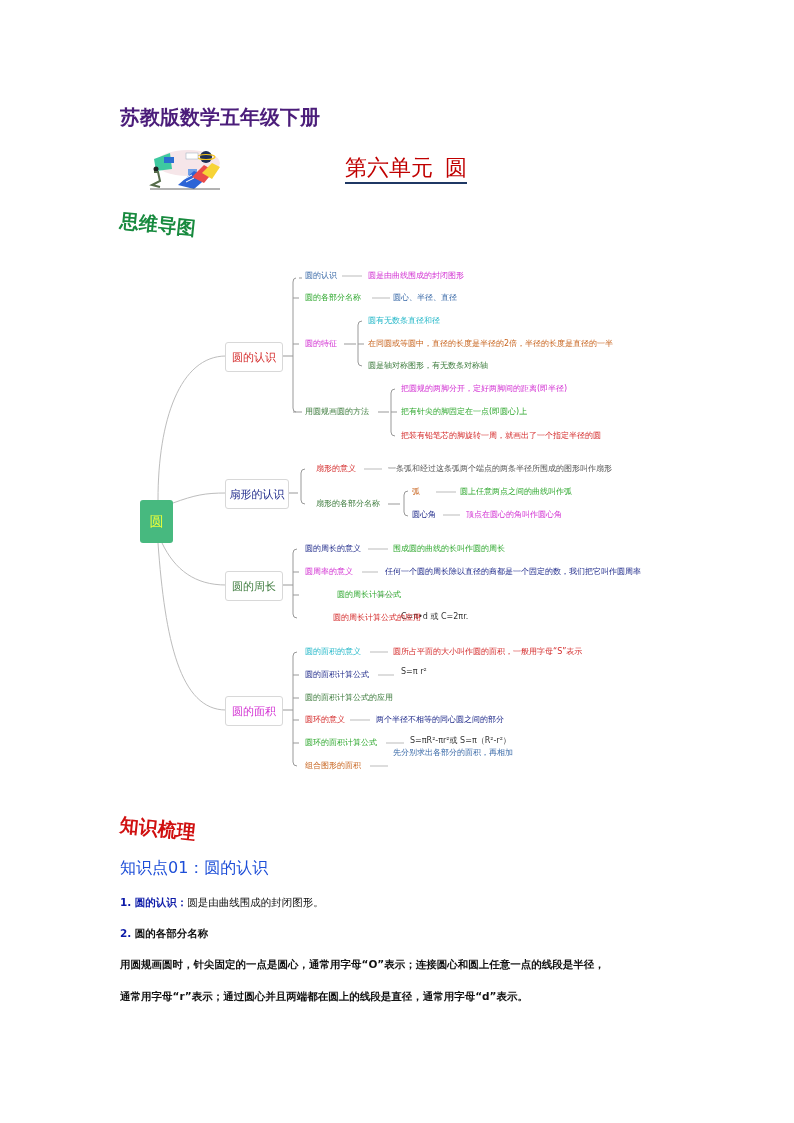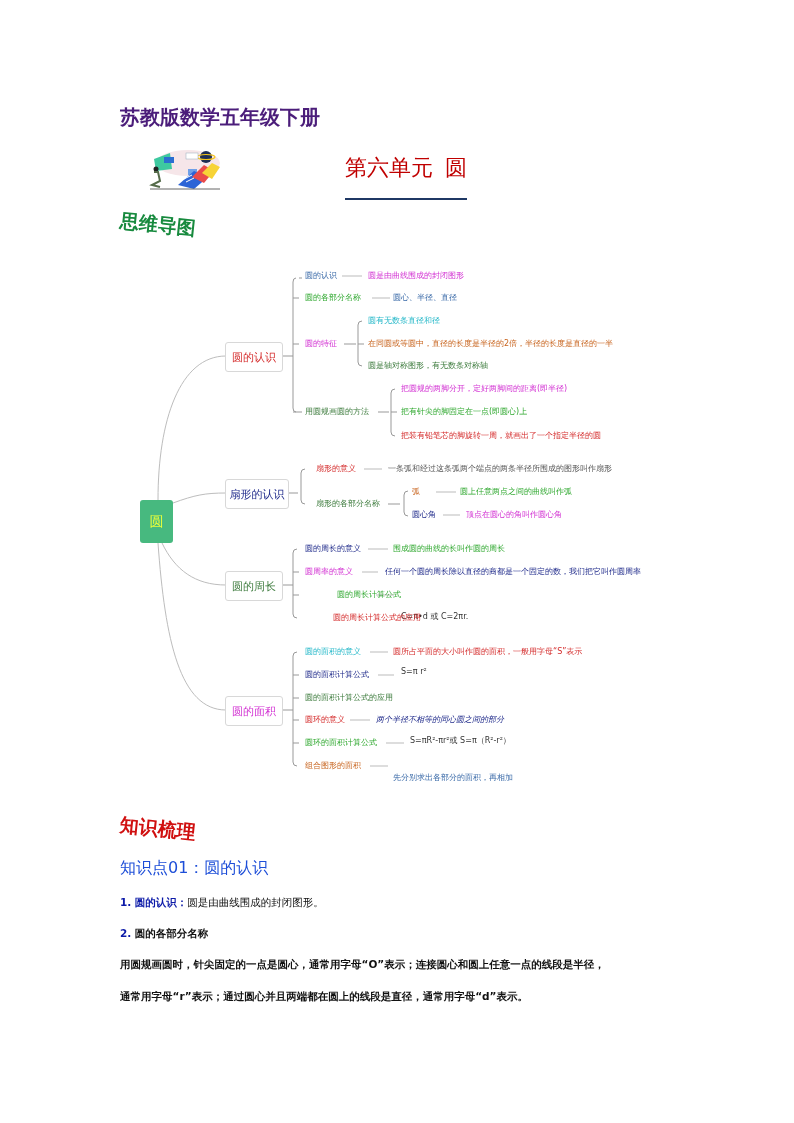--- a/index.html
+++ b/index.html
@@ -1,19 +1,19 @@
 <!DOCTYPE html>
 <html><head>
 <meta charset="utf-8">
 <style>
   html,body{margin:0;padding:0;background:#fff;}
   body{width:794px;height:1123px;position:relative;overflow:hidden;font-family:"DejaVu Sans","Liberation Sans",sans-serif;}
   .abs{position:absolute;white-space:nowrap;}
   .doc-title{left:120px;top:104px;font-size:20px;font-weight:bold;color:#4b1d7a;font-family:"DejaVu Serif","Liberation Serif",serif;letter-spacing:0px;}
-  .unit-title{left:345px;top:154px;font-size:22px;color:#c00000;font-family:"DejaVu Serif","Liberation Serif",serif;border-bottom:2px solid #1f3864;padding-bottom:16px;line-height:28px;}
+  .unit-title{left:345px;top:154px;font-size:22px;color:#c00000;font-family:"DejaVu Serif","Liberation Serif",serif;border-bottom:2px solid #1f3864;padding-bottom:0px;line-height:28px;}
   .unit-title .gap{display:inline-block;width:12px;}
   .illus{left:148px;top:147px;width:76px;height:44px;}
   .section-h{font-size:19px;font-weight:bold;font-family:"DejaVu Serif","Liberation Serif",serif;transform:rotate(6deg);transform-origin:left center;}
   .mm-h{left:120px;top:208px;color:#178a3e;}
   .ks-h{left:120px;top:812px;color:#d01010;}
   svg.mm{position:absolute;left:0;top:0;}
   .node{position:absolute;font-size:8px;white-space:nowrap;line-height:10px;}
   .box{position:absolute;border:1px solid #d8d8d8;border-radius:3px;background:#fff;font-size:11px;display:flex;align-items:center;justify-content:center;}
   .root{position:absolute;left:140px;top:500px;width:33px;height:43px;background:#47b97f;border-radius:3px;color:#e9ff3a;font-size:14px;display:flex;align-items:center;justify-content:center;}
   .kp-title{left:120px;top:858px;font-size:16px;color:#1d4ed8;}
@@ -140,25 +140,25 @@
 <div class="node" style="left:305px;top:590px;color:#2fa82f;margin-left:32px;">圆的周长计算公式</div>
 <div class="node" style="left:401px;top:588px;color:#333;margin-top:24px;">C=π•d 或 C=2πr.</div>
 <div class="node" style="left:305px;top:613px;color:#d42a2a;margin-left:28px;">圆的周长计算公式的应用</div>
 
 <div class="node" style="left:305px;top:647px;color:#22b7c8;">圆的面积的意义</div>
 <div class="node" style="left:393px;top:647px;color:#d42a2a;">圆所占平面的大小叫作圆的面积，一般用字母“S”表示</div>
 <div class="node" style="left:305px;top:670px;color:#1f2a8a;">圆的面积计算公式</div>
 <div class="node" style="left:401px;top:667px;color:#333;">S=π r²</div>
 <div class="node" style="left:305px;top:693px;color:#3b7a3b;">圆的面积计算公式的应用</div>
 <div class="node" style="left:305px;top:715px;color:#d42a2a;">圆环的意义</div>
-<div class="node" style="left:376px;top:715px;color:#1f2a8a;font-style:italic;">两个半径不相等的同心圆之间的部分</div>
+<div class="node" style="left:376px;top:715px;color:#1f2a8a;">两个半径不相等的同心圆之间的部分</div>
 <div class="node" style="left:305px;top:738px;color:#2fa82f;">圆环的面积计算公式</div>
 <div class="node" style="left:410px;top:736px;color:#333;">S=πR²-πr²或 S=π（R²-r²）</div>
 <div class="node" style="left:305px;top:761px;color:#c8641e;">组合图形的面积</div>
-<div class="node" style="left:393px;top:773px;color:#3a6aa8;">先分别求出各部分的面积，再相加</div>
+<div class="node" style="left:393px;top:748px;color:#3a6aa8;">先分别求出各部分的面积，再相加</div>
 
 <div class="abs section-h ks-h">知识梳理</div>
 <div class="abs kp-title">知识点01：圆的认识</div>
 
 <div class="abs para" style="top:896px;">
   <span class="num">1.</span>
   <b>圆的认识：</b><span>圆是由曲线围成的封闭图形。</span>
 </div>
 <div class="abs para" style="top:927px;">
   <span class="num">2.</span>

